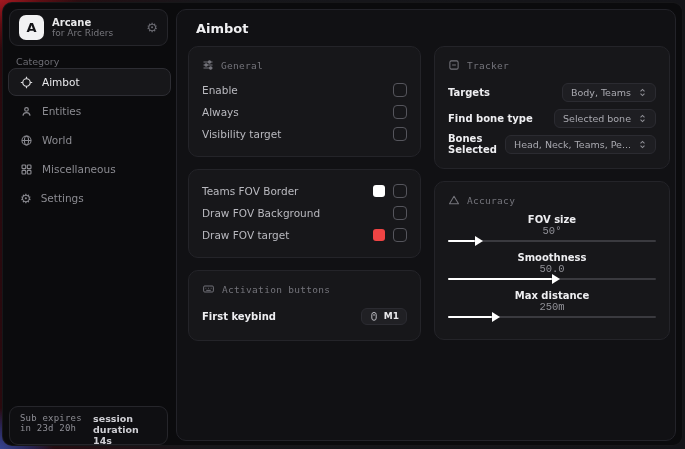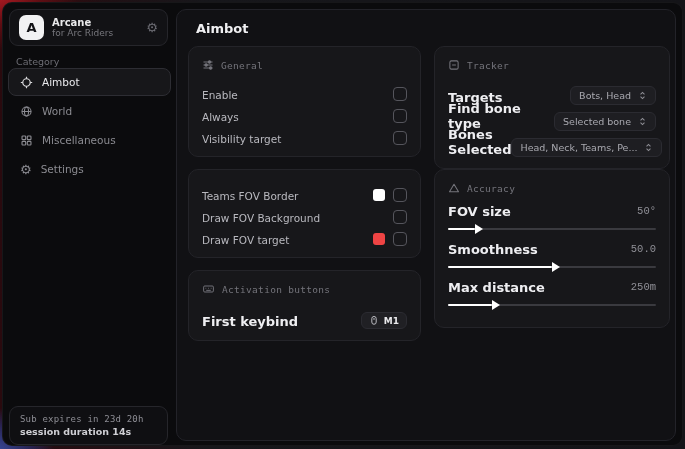--- a/index.html
+++ b/index.html
@@ -45,48 +45,48 @@
     border:1px solid transparent;
   }
   .nav-item .icon { color:#8b8b91; }
   .nav-item.selected { background:#17171a; border-color:#2d2d33; color:#e9e9ec; }
   .nav-item.selected .icon { color:#dcdcde; }
   .gear-glyph { font-size:13px; line-height:1; }
 
   .sub-card {
     position:absolute; left:6px; top:403px; width:159px; height:39px;
     background:#0f0f12; border:1px solid #26262b; border-radius:9px;
-    padding:6px 10px; display:flex; flex-direction:column; justify-content:center; gap:2px;
+    padding:6px 10px; display:flex; justify-content:center; gap:2px;
   }
   .sub-expiry { font-family:"DejaVu Sans Mono","Liberation Mono",monospace; color:#8e8e95; font-size:9px; letter-spacing:.2px; }
   .sub-session { color:#cfcfd4; font-size:9.5px; font-weight:bold; }
 
   
   .main {
     position:absolute; left:173px; top:6px; width:500px; height:432px;
     background:#111114; border:1px solid #232329; border-radius:10px;
   }
   .page-title { position:absolute; left:19px; top:11px; color:#f0f0f2; font-size:13px; font-weight:bold; }
 
   .col-left  { position:absolute; left:11px;  top:36px; width:233px; display:flex; flex-direction:column; gap:12px; }
-  .col-right { position:absolute; left:257px; top:36px; width:236px; display:flex; flex-direction:column; }
+  .col-right { position:absolute; left:257px; top:36px; width:236px; display:flex; flex-direction:column; gap:12px; }
 
   .card {
     background:#17171a; border:1px solid #242429; border-radius:10px;
     padding:10px 13px 11px;
   }
   .card-header {
     display:flex; align-items:center; gap:7px; margin:2px 0 8px;
     color:#74747b; font-family:"DejaVu Sans Mono","Liberation Mono",monospace;
     font-size:9.5px; letter-spacing:.3px;
   }
   .card-header .icon { color:#74747b; }
-  .row { display:flex; align-items:flex-end; justify-content:space-between; height:22px; }
+  .row { display:flex; align-items:center; justify-content:space-between; height:22px; }
   .row-label { color:#b9b9bf; font-size:10.5px; }
-  .row-label.strong { color:#eeeef1; font-weight:bold; font-size:13px; }
+  .row-label.strong { color:#eeeef1; font-weight:bold; font-size:10px; }
   .row-right { display:flex; align-items:center; gap:8px; }
 
   .checkbox {
     width:14px; height:14px; border-radius:4px; border:1.5px solid #55555c;
     background:transparent; cursor:pointer;
   }
   .swatch { width:12px; height:12px; border-radius:3px; cursor:pointer; }
 
   .key-btn {
     display:flex; align-items:center; gap:5px;
@@ -97,21 +97,21 @@
 
   .dropdown {
     display:flex; align-items:center; gap:7px;
     background:#1e1e22; border:1px solid #2b2b31; border-radius:6px;
     padding:3px 8px; color:#a9a9b0; font-size:9.5px; cursor:pointer; white-space:nowrap;
   }
   .dropdown .icon { color:#8f8f96; }
   .tracker-row { height:26px; }
 
   .acc-row { margin-bottom:6px; }
-  .acc-top { display:flex; align-items:center; justify-content:space-between; height:18px; }
+  .acc-top { display:flex; align-items:center; justify-content:space-between; height:18px;flex-direction:column; }
   .acc-value { color:#909097; font-size:10.5px;font-family:Liberation Mono, monospace; }
   .slider { position:relative; height:2px; background:#3a3a3f; border-radius:1px; margin:8px 0 10px; cursor:pointer; }
   .slider-fill { position:absolute; left:0; top:0; height:2px; background:#ffffff; border-radius:1px; }
   .slider-fill::after {
     content:''; position:absolute; right:-8px; top:-4px;
     border-left:8px solid #ffffff; border-top:5px solid transparent; border-bottom:5px solid transparent;
   }
 </style>
 </head>
 <body>
@@ -133,20 +133,29 @@
 
     <div class="nav">
       <div class="nav-item selected">
         <span class="icon">
           <svg width="13" height="13" viewBox="0 0 16 16" fill="none" stroke="currentColor" stroke-width="1.5">
               <circle cx="8" cy="8" r="4.6"></circle>
               <path d="M8 1v2.4M8 12.6V15M1 8h2.4M12.6 8H15"></path>
             </svg>
         </span>
         <span>Aimbot</span>
+      </div>
+      <div class="nav-item">
+        <span class="icon">
+          <svg width="13" height="13" viewBox="0 0 16 16" fill="none" stroke="currentColor" stroke-width="1.5">
+              <circle cx="8" cy="5.4" r="2.2"></circle>
+              <path d="M3.6 13c.5-2.4 2.2-3.6 4.4-3.6s3.9 1.2 4.4 3.6"></path>
+            </svg>
+        </span>
+        <span>Entities</span>
       </div>
       <div class="nav-item">
         <span class="icon">
           <svg width="13" height="13" viewBox="0 0 16 16" fill="none" stroke="currentColor" stroke-width="1.3">
               <circle cx="8" cy="8" r="5.6"></circle>
               <ellipse cx="8" cy="8" rx="2.5" ry="5.6"></ellipse>
               <path d="M2.4 8h11.2"></path>
             </svg>
         </span>
         <span>World</span>
@@ -261,21 +270,21 @@
             <svg width="12" height="12" viewBox="0 0 16 16" fill="none" stroke="currentColor" stroke-width="1.4">
                 <rect x="2.5" y="2.5" width="11" height="11" rx="2"></rect>
                 <path d="M5.5 8h5"></path>
               </svg>
           </span>
           <span>Tracker</span>
         </div>
         <div class="row tracker-row">
           <span class="row-label strong">Targets</span>
           <span class="dropdown">
-            <span>Bots, Head</span>
+            <span>Body, Teams</span>
             <span class="icon">
               <svg width="9" height="11" viewBox="0 0 16 16" fill="none" stroke="currentColor" stroke-width="1.8">
                   <path d="M4.5 6l3.5-3.5L11.5 6M4.5 10l3.5 3.5L11.5 10"></path>
                 </svg>
             </span>
           </span>
         </div>
         <div class="row tracker-row">
           <span class="row-label strong">Find bone type</span>
           <span class="dropdown">

